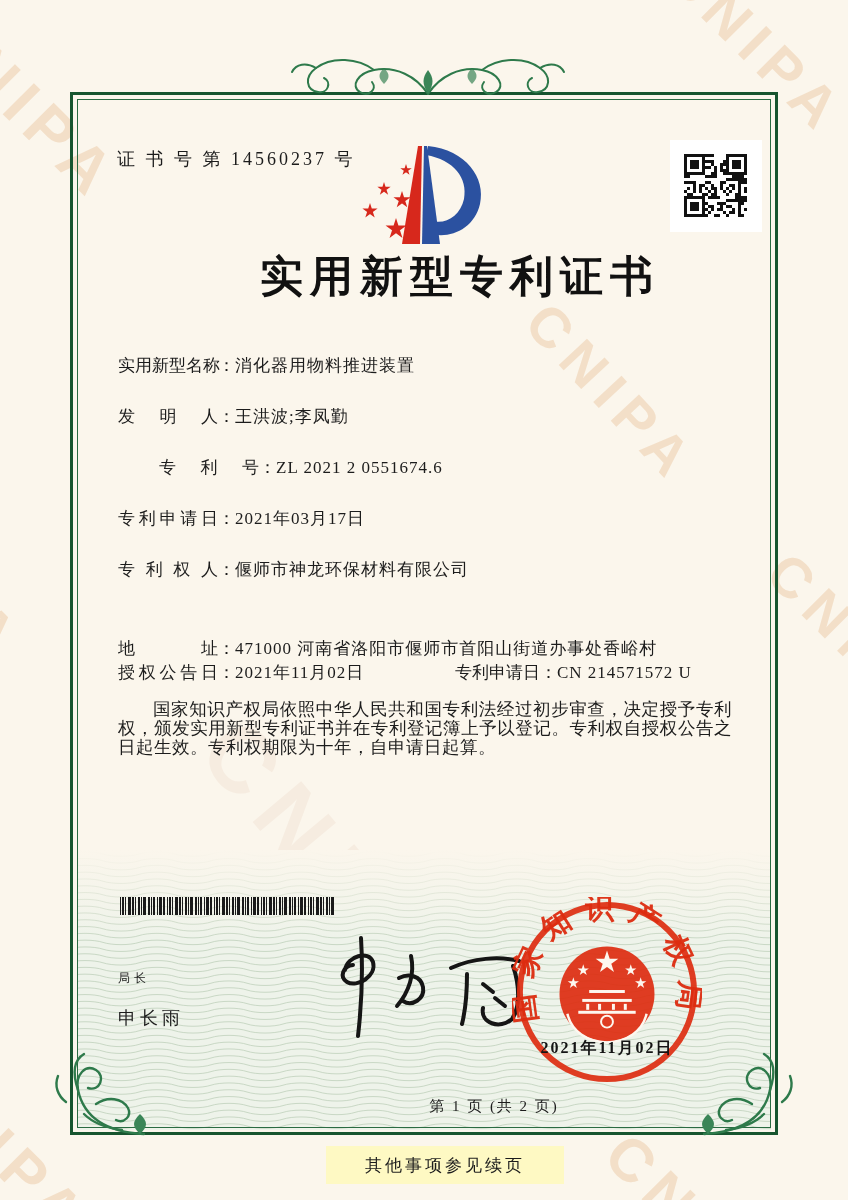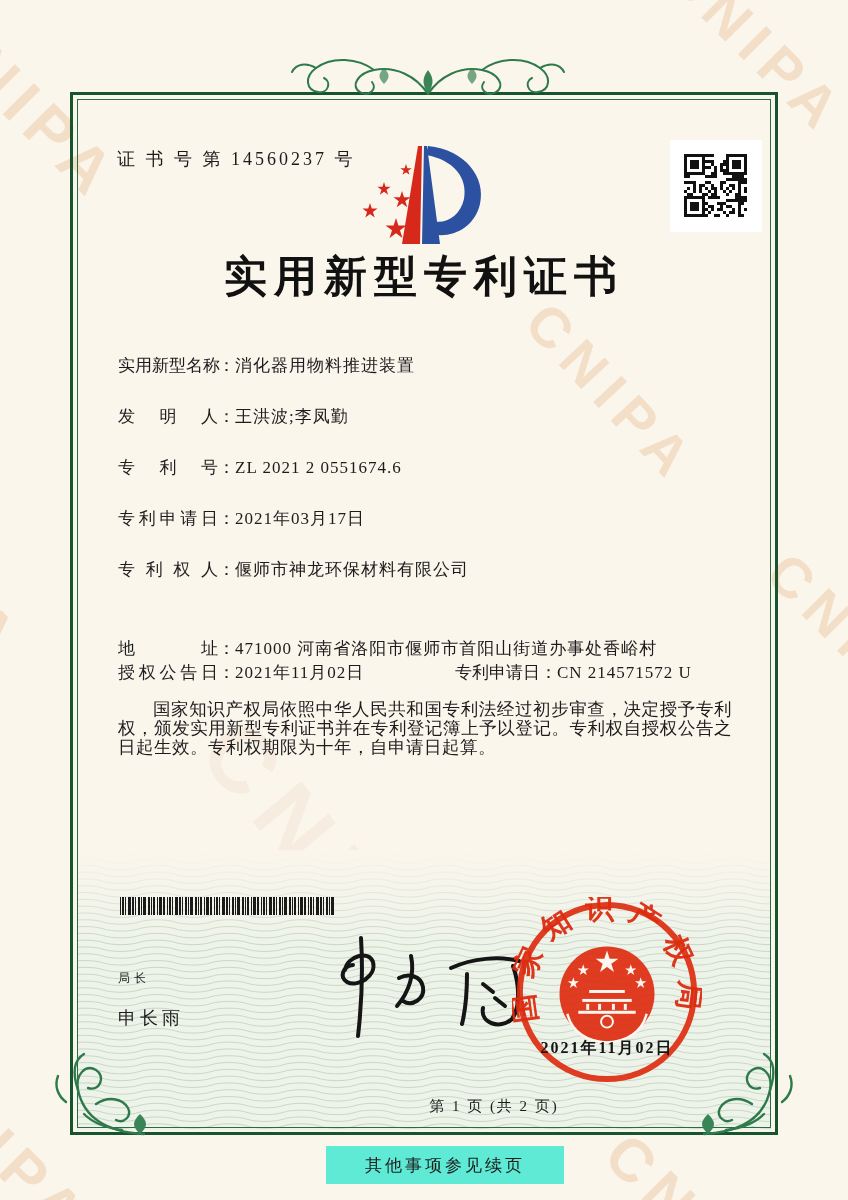--- a/index.html
+++ b/index.html
@@ -31,21 +31,21 @@
     position:absolute;left:77px;top:850px;width:694px;height:90px;
     background:linear-gradient(180deg,#fbf6ec 0%,rgba(251,246,236,0) 100%);
   }
   
   .cert-no{position:absolute;left:117px;top:147px;font-size:18px;letter-spacing:3px;}
   .qr-box{position:absolute;left:670px;top:140px;width:92px;height:92px;background:#ffffff;}
   .qr-box svg{position:absolute;left:14px;top:14px;}
   .logo{position:absolute;left:356px;top:140px;}
   .main-title{
     position:absolute;left:70px;top:248px;width:708px;text-align:center;
-    font-size:43px;font-weight:bold;letter-spacing:7px;color:#111;
+    font-size:43px;font-weight:bold;letter-spacing:7px;color:#111;padding-left:36px;
   }
   
   .field-row{position:absolute;left:118px;font-size:17px;white-space:nowrap;}
   .flabel{display:inline-block;width:100px;text-align:justify;text-align-last:justify;vertical-align:bottom;}
   .colon{display:inline-block;width:17px;}
   .fvalue{letter-spacing:1px;}
   .field-group2{position:absolute;left:337px;top:0;}
   
   .body-text{
     position:absolute;left:118px;top:700px;width:614px;
@@ -64,21 +64,21 @@
   .seal-date{
     position:absolute;left:512px;top:1038px;width:190px;text-align:center;
     font-size:16px;color:#141414;letter-spacing:2px;font-weight:bold;
   }
   .page-footer{
     position:absolute;left:70px;top:1097px;width:848px;text-align:center;
     font-size:15px;letter-spacing:2px;
   }
   .cont-box{
     position:absolute;left:326px;top:1146px;width:238px;height:38px;
-    background:#5eead4;display:flex;align-items:center;justify-content:center;
+    background:#fef9c3;display:flex;align-items:center;justify-content:center;
     font-size:17px;letter-spacing:3px;
   }
   
   .orn{position:absolute;}
 </style>
 </head>
 <body>
 
 <div class="wm" style="left:-38px;top:-10px;font-size:64px;transform:rotate(45deg);">CNIPA</div>
 <div class="wm" style="left:700px;top:-60px;font-size:58px;transform:rotate(45deg);">CNIPA</div>
@@ -438,21 +438,21 @@
 </svg>
 
 <div class="main-title">实用新型专利证书</div>
 
 <div class="field-row" style="top:354px;">
   <span class="flabel">实用新型名称</span><span class="colon">：</span><span class="fvalue">消化器用物料推进装置</span>
 </div>
 <div class="field-row" style="top:405px;">
   <span class="flabel">发明人</span><span class="colon">：</span><span class="fvalue">王洪波;李凤勤</span>
 </div>
-<div class="field-row" style="top:456px;">
+<div class="field-row" style="top:456px;margin-left:41px;">
   <span class="flabel">专利号</span><span class="colon">：</span><span class="fvalue">ZL 2021 2 0551674.6</span>
 </div>
 <div class="field-row" style="top:507px;">
   <span class="flabel">专利申请日</span><span class="colon">：</span><span class="fvalue">2021年03月17日</span>
 </div>
 <div class="field-row" style="top:558px;">
   <span class="flabel">专利权人</span><span class="colon">：</span><span class="fvalue">偃师市神龙环保材料有限公司</span>
 </div>
 <div class="field-row" style="top:610px;margin-top:27px;">
   <span class="flabel">地址</span><span class="colon">：</span><span class="fvalue">471000 河南省洛阳市偃师市首阳山街道办事处香峪村</span>

